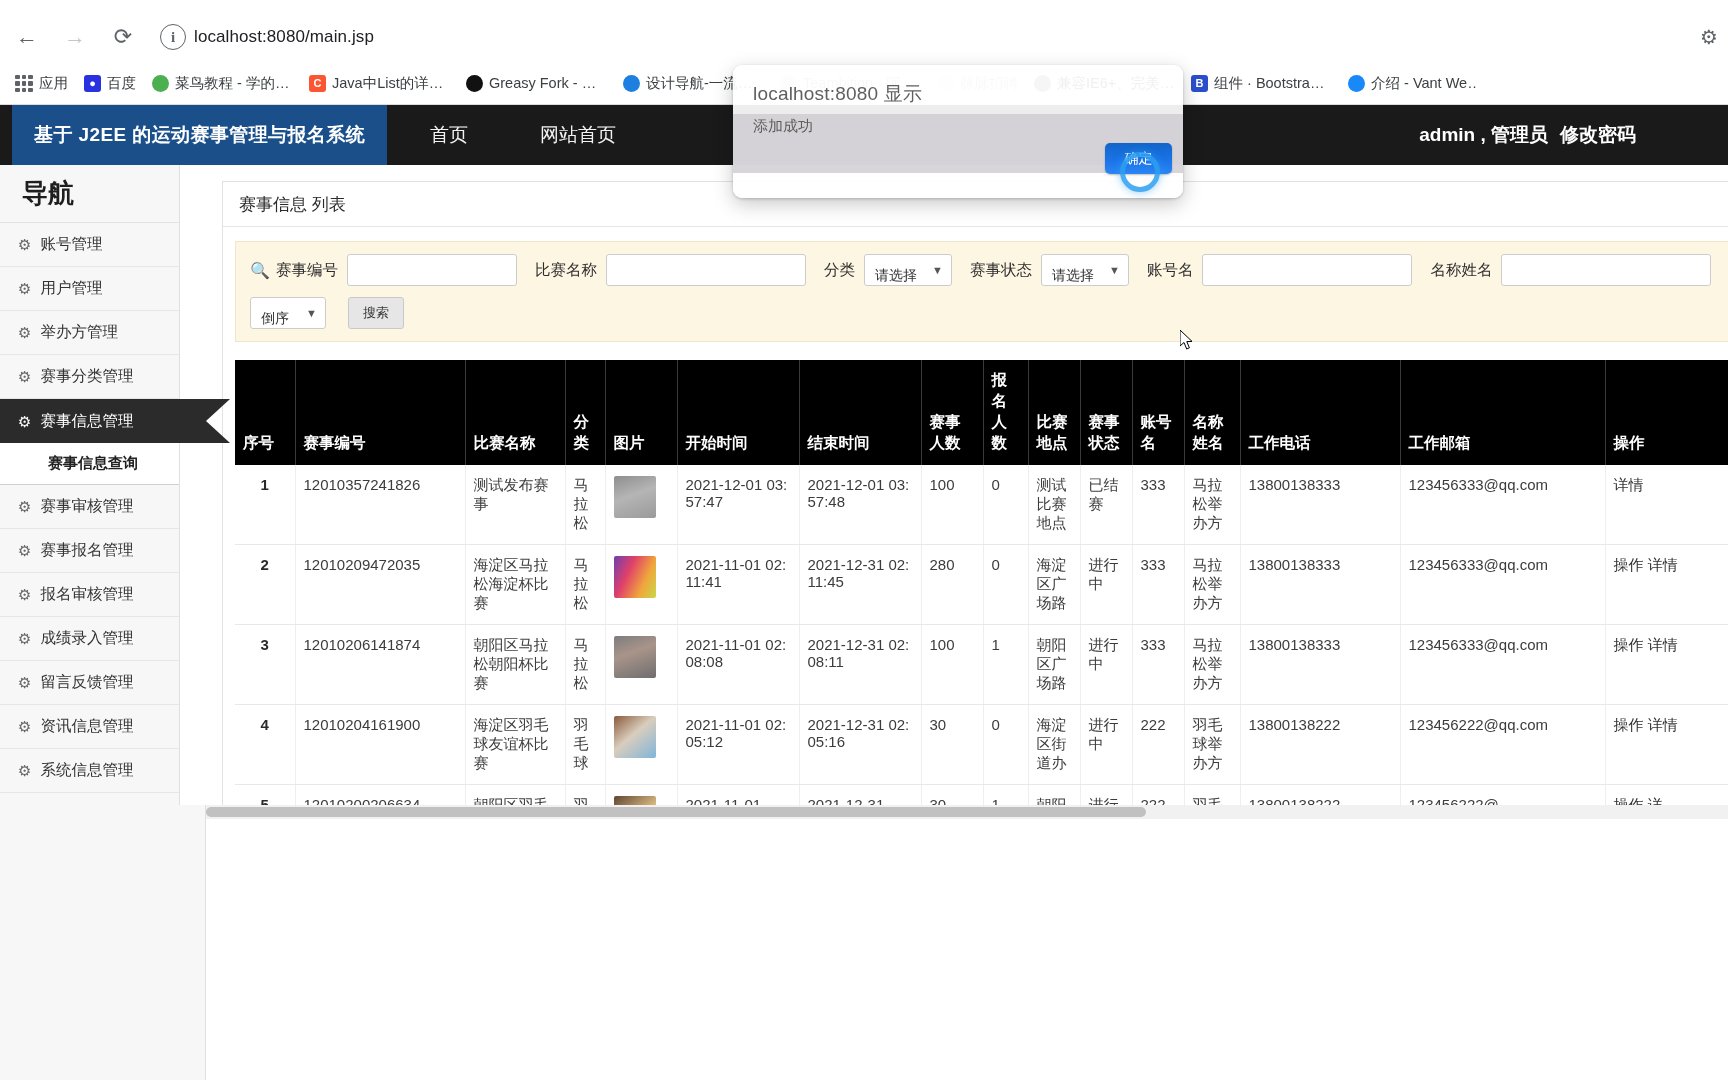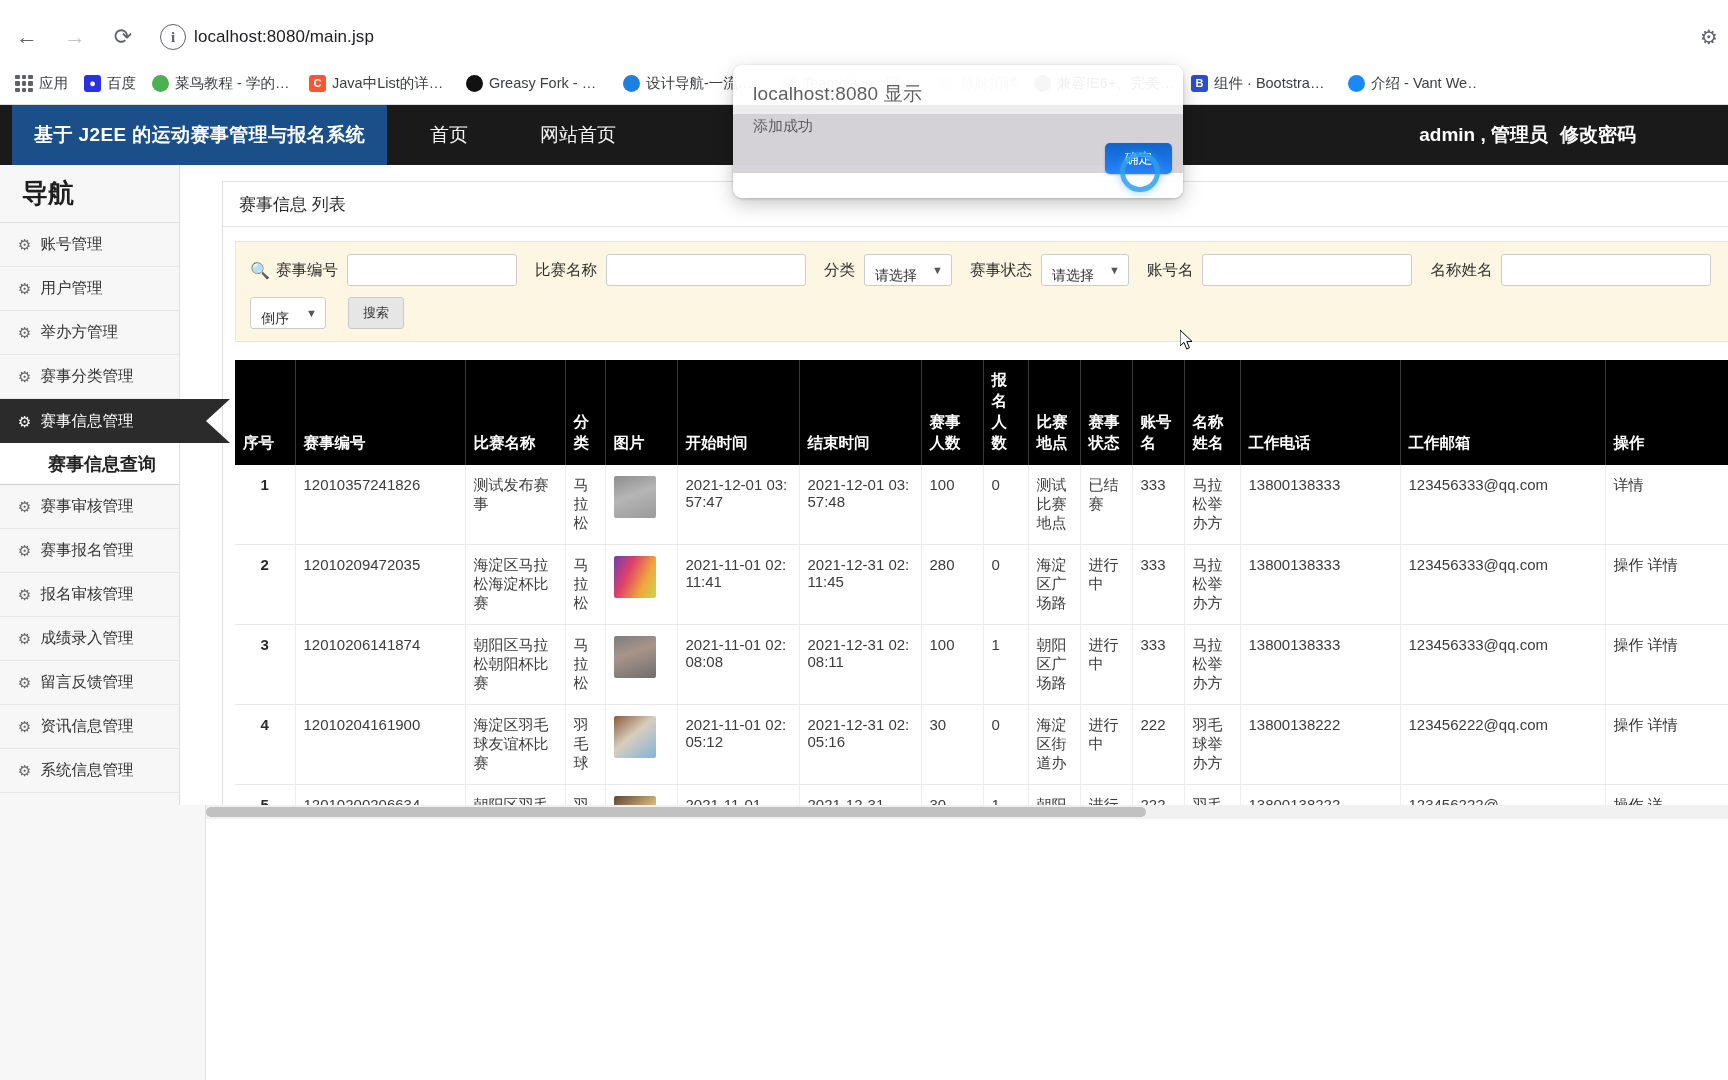--- a/index.html
+++ b/index.html
@@ -172,21 +172,21 @@
     width:206px; z-index:2;
   }
   .side-item.active .gear { color:#ffffff; }
   .side-item.active::after {
     content:""; position:absolute; right:-24px; top:0;
     border-top:22px solid #2b2b2b; border-bottom:22px solid #2b2b2b;
     border-right:24px solid transparent;
   }
   .side-sub {
     height:42px; display:flex; align-items:center;
-    padding-left:48px; font-size:18px; color:#222222;
+    padding-left:48px; font-size:15px; color:#222222;
     background:#ffffff; border-bottom:1px solid #cfcfcf; cursor:pointer;
     font-weight:bold;
   }
 
   
   #content {
     position:absolute; left:206px; top:60px; right:0; height:640px;
     background:#ffffff; padding:16px 0 0 16px;
   }
   #panel {

